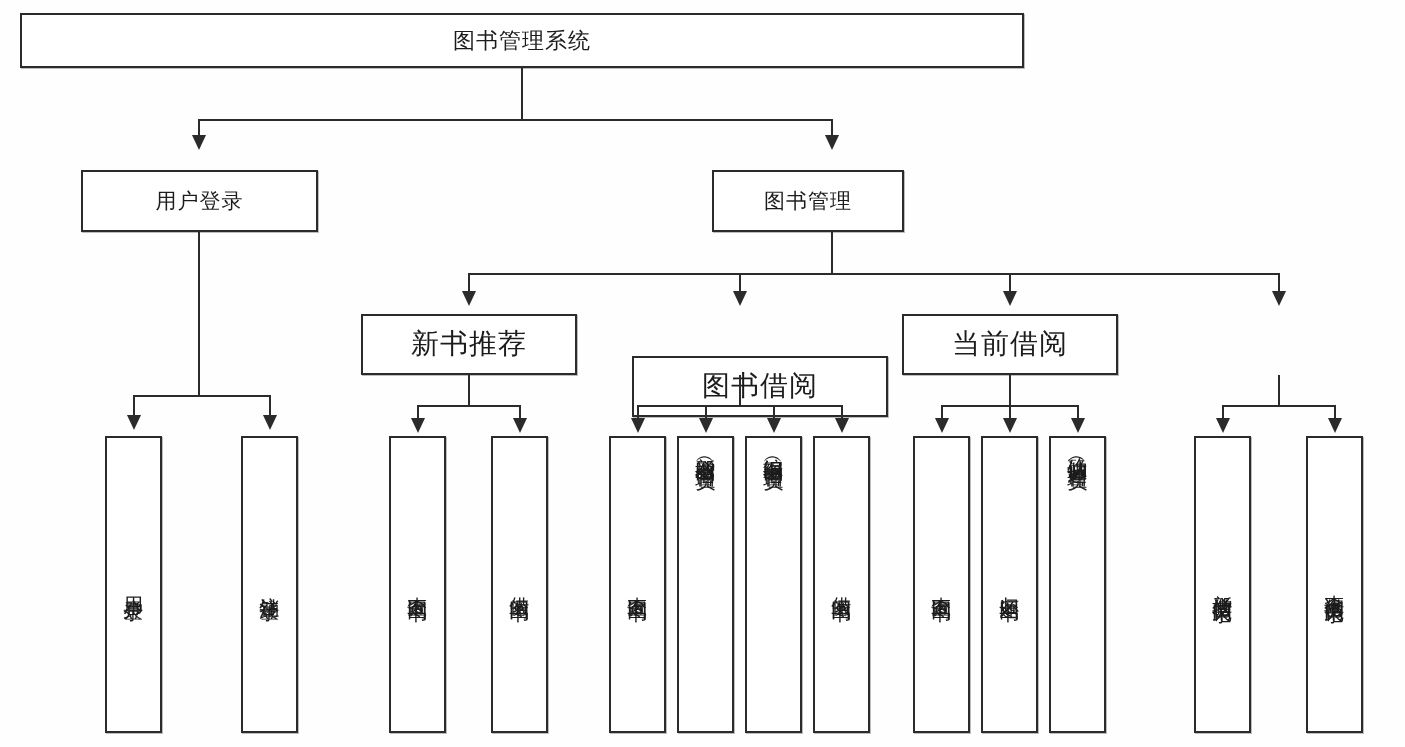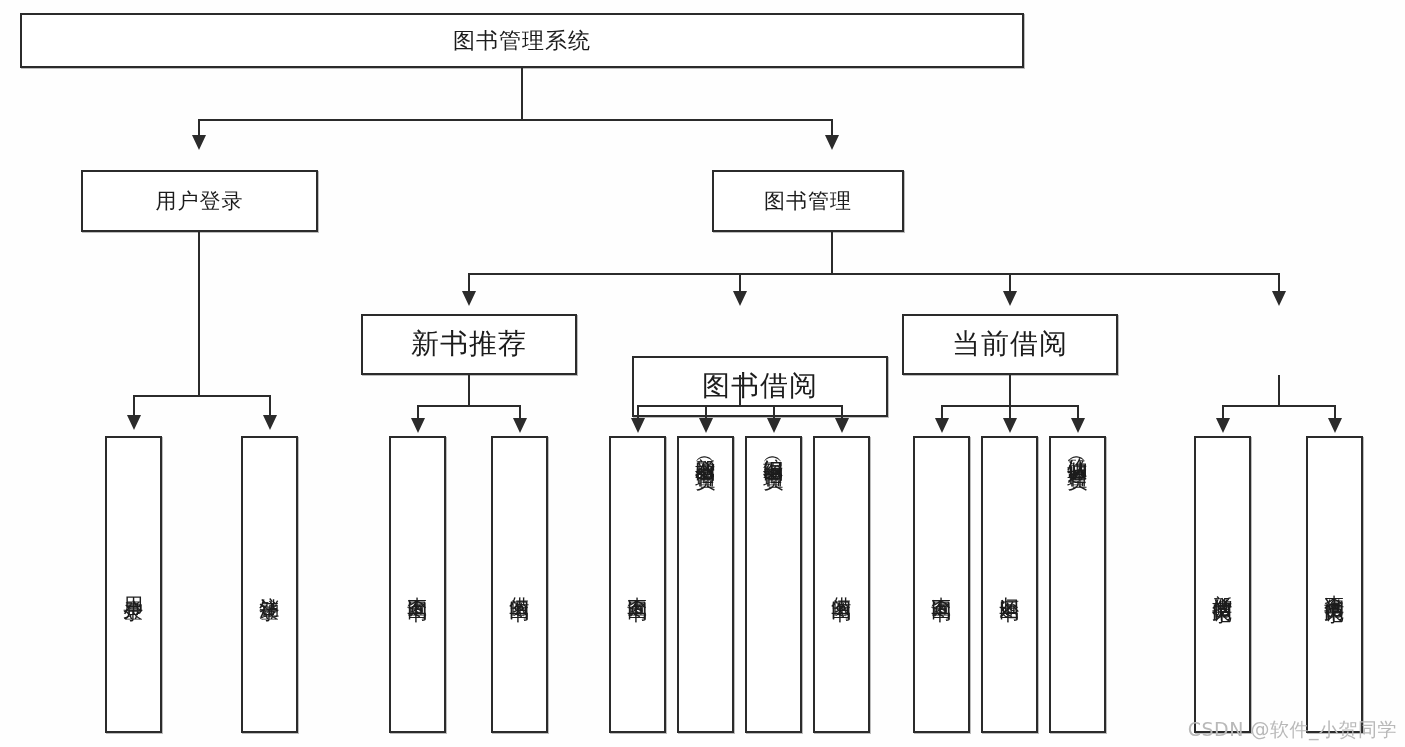--- a/index.html
+++ b/index.html
@@ -202,15 +202,14 @@
     <span class="lbl">确认归还（管理员）</span>
   </div>
 
   <div class="node leaf centered" style="left:1194px;top:436px;width:57px;height:297px;">
     <span class="lbl">新增借阅记录</span>
   </div>
   <div class="node leaf centered" style="left:1306px;top:436px;width:57px;height:297px;">
     <span class="lbl">查询借阅记录</span>
   </div>
 
-  <div id="watermark">CSDN @软件_小贺同学</div>
 
 </div>
 
 </body></html>

